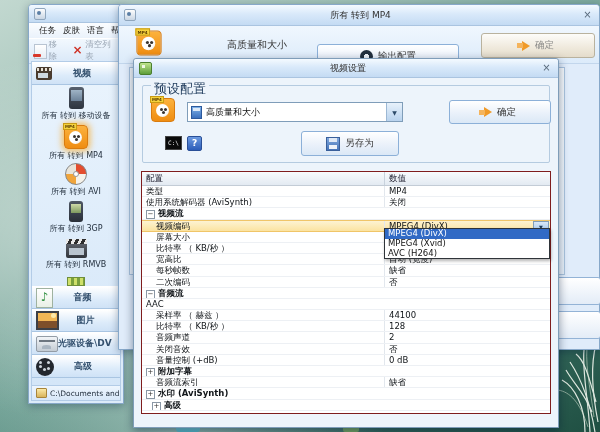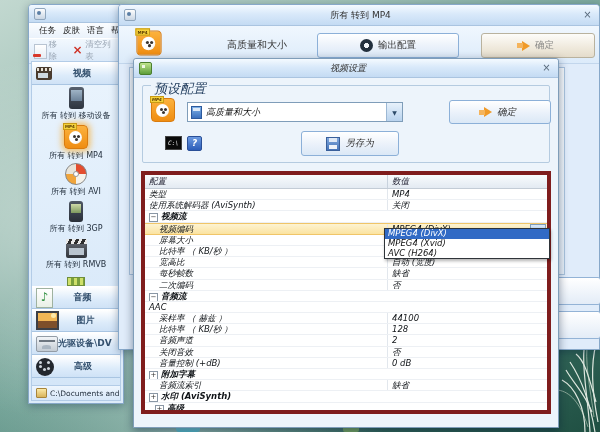--- a/index.html
+++ b/index.html
@@ -100,35 +100,35 @@
   
   #conv-win{left:118px;top:4px;width:480px;height:344px;background:#e0ecfa;}
   #conv-win .titlebar{height:20px;}
   .conv-toolbar{position:absolute;left:0;top:21px;right:0;height:37px;
     background:linear-gradient(#f0f7fe,#dcebfa);border-bottom:1px solid #c2d6ec;}
   .conv-mp4-icon{position:absolute;left:18px;top:5px;transform:scale(1.05);}
   .conv-preset-label{position:absolute;left:108px;top:12px;font-size:10px;color:#333;}
   .btn{display:flex;align-items:center;justify-content:center;gap:5px;
     background:linear-gradient(#ffffff,#eaf1fa 55%,#dbe8f6);border:1px solid #8cb0d8;border-radius:3px;
     font-size:9.5px;color:#333;}
-  .btn-output{position:absolute;left:198px;top:7px;width:140px;height:23px;}
+  .btn-output{position:absolute;left:198px;top:18px;width:140px;height:23px;}
   .ic-gear{width:13px;height:13px;border-radius:50%;background:radial-gradient(circle at 50% 50%,#eef3f8 0 28%,#22303e 30% 100%);
     position:relative;}
   .btn-ok-main{position:absolute;left:362px;top:7px;width:112px;height:23px;
     background:linear-gradient(#fdfcf9,#efe9dc 60%,#e4dccb);border:1px solid #b9b29e;color:#8a8a88;}
   .arrow-orange{width:0;height:0;border-top:5px solid transparent;border-bottom:5px solid transparent;
     border-left:8px solid #f09a28;position:relative;}
   .arrow-orange::before{content:"";position:absolute;left:-13px;top:-2.5px;width:6px;height:5px;background:#f5b45c;}
   .conv-panel{position:absolute;left:10px;top:62px;width:434px;height:206px;
     background:linear-gradient(#f6fafd,#e8f1fa);border:1px solid #a9c3de;}
   .conv-side-btn{position:absolute;width:46px;height:26px;background:linear-gradient(#ffffff,#e3ecf7);
     border:1px solid #93b3d6;border-radius:3px;}
   
   #dialog{left:133px;top:58px;width:424px;height:368px;background:#edf4fb;border:1px solid #7f9db9;
-    border-radius:3px 3px 0 0;box-shadow:0 3px 10px rgba(0,20,50,.45);font-style:italic;}
+    border-radius:3px 3px 0 0;box-shadow:0 3px 10px rgba(0,20,50,.45);}
   #dialog .titlebar{height:18px;}
   .dlg-icon{width:11px;height:11px;border-radius:2px;margin-right:4px;
     background:linear-gradient(#bfe48e,#5d9e3a);border:1px solid #4a7e2e;position:relative;}
   .dlg-icon::after{content:"";position:absolute;left:2px;top:2px;width:3px;height:3px;background:#eef7e2;}
   .groupbox{position:absolute;left:8px;top:26px;width:406px;height:76px;border:1px solid #b5cbe0;border-radius:2px;}
   .gb-legend{position:absolute;left:8px;top:-6px;background:#edf4fb;padding:0 3px;font-size:13px;color:#1f3b5c;}
   .gb-mp4{position:absolute;left:8px;top:12px;}
   .combo{position:absolute;left:44px;top:16px;width:214px;height:18px;background:#fff;
     border:1px solid #7f9db9;display:flex;align-items:center;}
   .combo .cmb-icon{width:9px;height:11px;margin:0 4px 0 3px;background:linear-gradient(#7fb2e8,#3a6fbd);
@@ -142,21 +142,21 @@
     color:#e8e8e8;font-size:6px;line-height:11px;text-align:center;font-family:"DejaVu Sans Mono",monospace;}
   .ic-help{position:absolute;left:44px;top:50px;width:13px;height:13px;border-radius:2px;
     background:linear-gradient(#6d9ae0,#2b5cb8);border:1px solid #2a4f97;color:#fff;font-size:9px;font-weight:bold;
     line-height:13px;text-align:center;}
   .btn-saveas{position:absolute;left:158px;top:45px;width:96px;height:23px;}
   .ic-floppy{width:12px;height:12px;background:linear-gradient(#7fa7dd,#4674b8);border:1px solid #395f9a;position:relative;}
   .ic-floppy::before{content:"";position:absolute;left:2px;top:0;right:2px;height:4px;background:#dfe9f6;}
   .ic-floppy::after{content:"";position:absolute;left:2px;bottom:1px;right:2px;height:4px;background:#eef3fa;}
   
   .ptable{position:absolute;left:7px;top:112px;width:410px;height:243px;background:#fff;
-    border:4px solid #7f1d1d;box-sizing:border-box;overflow:hidden;}
+    border:1px solid #7f1d1d;box-sizing:border-box;overflow:hidden;}
   .phead{display:flex;height:13px;background:linear-gradient(#f8fbfd,#e3eaf2);
     border-bottom:1px solid #c3ccd6;font-size:8.5px;color:#223;}
   .phead .ph-cell{padding:0 0 0 4px;line-height:13px;box-sizing:border-box;}
   .phead .ph-cell:first-child{width:243px;border-right:1px solid #c8d2dd;}
   .prow{display:flex;height:11.2px;line-height:11px;font-size:8.5px;color:#101418;
     border-bottom:1px solid #edf0f4;box-sizing:border-box;}
   .prow .c-label{width:243px;box-sizing:border-box;border-right:1px solid #e2e7ed;
     padding-left:14px;white-space:nowrap;overflow:hidden;}
   .prow.toplevel .c-label{padding-left:4px;}
   .prow .c-value{flex:1;padding-left:4px;white-space:nowrap;overflow:hidden;position:relative;}

